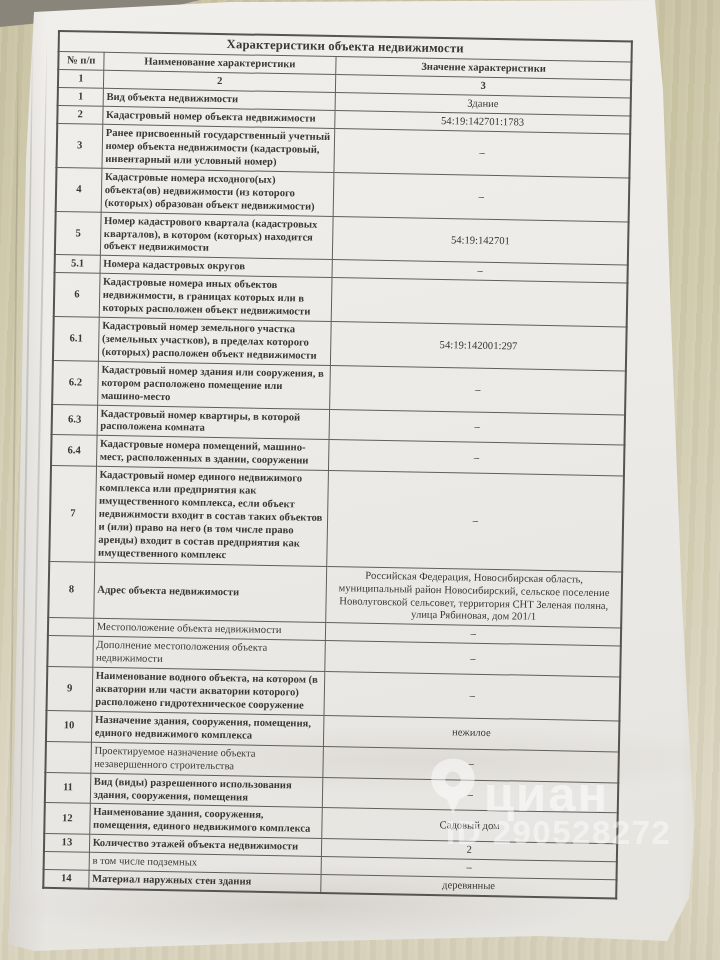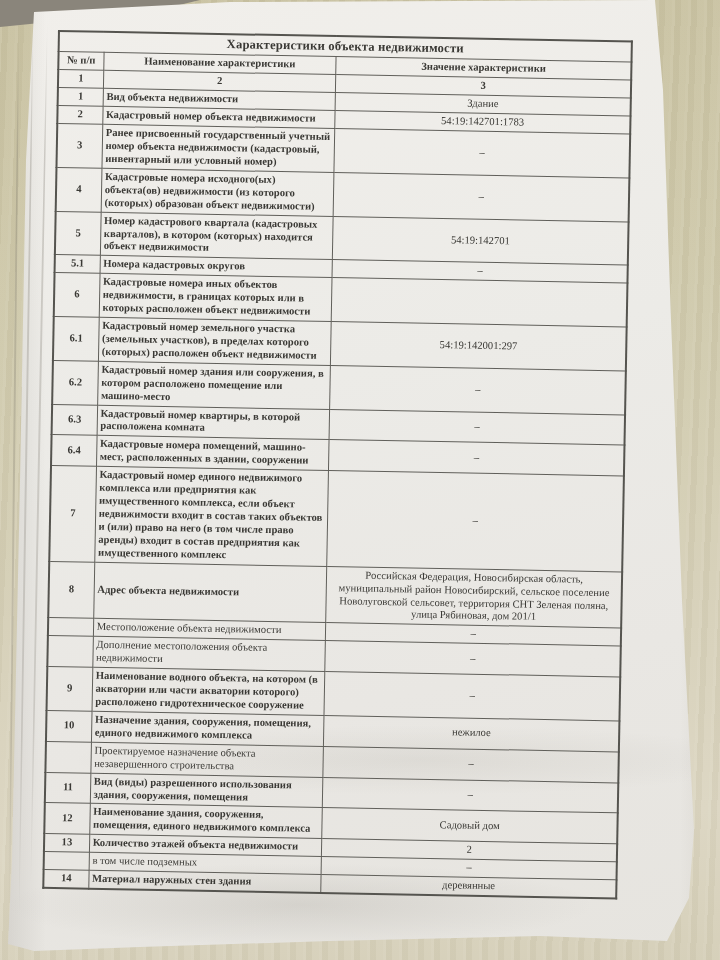--- a/index.html
+++ b/index.html
@@ -215,13 +215,22 @@
   </tr>
 
   <tr>
     <td class="num-cell">14</td>
     <td class="name-cell">Материал наружных стен здания</td>
     <td class="val-cell">деревянные</td>
   </tr>
 </tbody>
   </table>
 
+  <div class="watermark">
+    <div class="wm-row">
+      <svg class="wm-pin" viewBox="0 0 24 28" xmlns="http://www.w3.org/2000/svg">
+        <path fill="#ffffff" fill-rule="evenodd" d="M12 0.8c6.4 0 10.4 4.3 10.4 9.8 0 4.6-3.1 8.3-7.4 9.6L12 27.4 9 20.2C4.7 18.9 1.6 15.2 1.6 10.6 1.6 5.1 5.6 0.8 12 0.8z m0 6.3a3.7 3.7 0 1 0 0 7.4 3.7 3.7 0 0 0 0-7.4z"></path>
+      </svg>
+      <span class="wm-brand">циан</span>
+    </div>
+    <div class="wm-id">ID 290528272</div>
+  </div>
 </div>
 
 </body></html>

